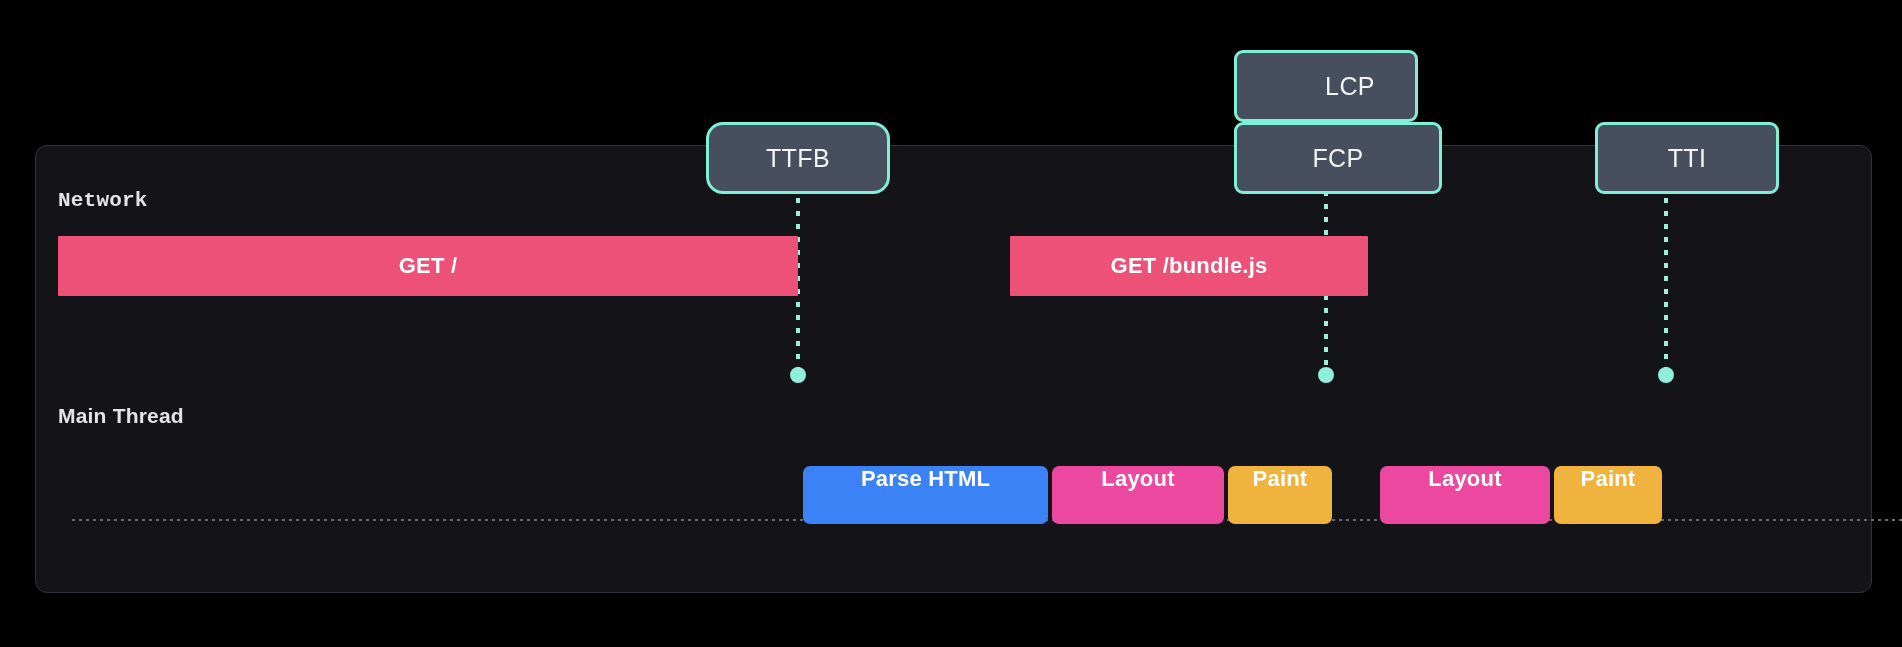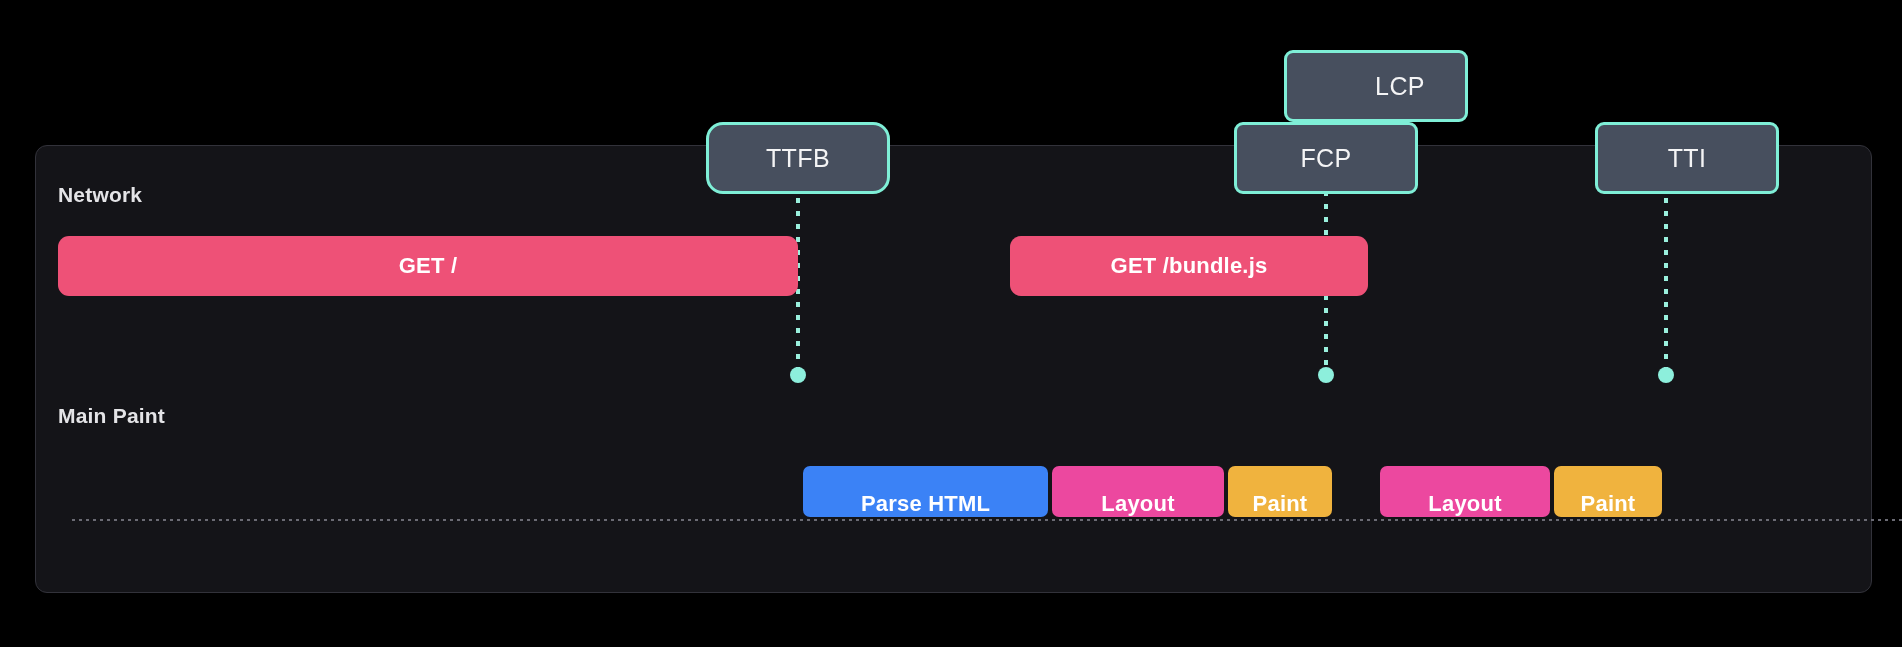--- a/index.html
+++ b/index.html
@@ -38,59 +38,59 @@
 
   
   .lane-label {
     position: absolute;
     color: #e4e4e7;
     font-size: 21px;
     font-weight: bold;
     letter-spacing: 0.2px;
     white-space: nowrap;
   }
-  #label-network    { left: 58px;  top: 183px; }
+  #label-network    { left: 58px;  top: 189px; font-family: Liberation Mono, monospace; }
   #label-mainthread { left: 58px;  top: 404px; }
 
   
   .divider {
     position: absolute;
     left: 36px;
     top: 373px;
     width: 1836px;
     height: 2px;
     background-image: linear-gradient(to right, #6b6b74 0 3px, transparent 3px 7px);
     background-size: 7px 2px;
     background-repeat: repeat-x;
   }
 
   
   .netbar {
     position: absolute;
     height: 60px;
-    border-radius: 11px;
+    border-radius: 1px;
     display: flex;
     align-items: center;
     justify-content: center;
     color: #ffffff;
     font-size: 22px;
     font-weight: bold;
     letter-spacing: 0.2px;
     white-space: nowrap;
     box-sizing: border-box;
   }
 
   
   .task {
     position: absolute;
-    height: 51px;
+    height: 58px;
     top: 466px;
     border-radius: 7px;
     display: flex;
-    align-items: flex-end;
+    align-items: flex-start;
     justify-content: center;
     color: #ffffff;
     font-size: 22px;
     font-weight: bold;
     letter-spacing: 0.2px;
     white-space: nowrap;
     box-sizing: border-box;
   }
 
   
@@ -132,21 +132,21 @@
 </head>
 <body>
 
 <div id="stage">
 
   <div class="panel">
     <div class="divider"></div>
   </div>
 
   <div class="lane-label" id="label-network">Network</div>
-  <div class="lane-label" id="label-mainthread">Main Paint</div>
+  <div class="lane-label" id="label-mainthread">Main Thread</div>
 
   <div id="connectors-layer">
       <div class="connector" style="left: 796px; top: 198px; height: 180px;"></div>
       <div class="connector" style="left: 1324px; top: 126px; height: 252px;"></div>
       <div class="connector" style="left: 1664px; top: 198px; height: 180px;"></div>
     </div>
   <div id="netbars-layer">
       <div class="netbar" style="left: 58px; top: 236px; width: 740px; background: rgb(238, 81, 119);">
         <span>GET /</span>
       </div>
@@ -173,24 +173,24 @@
     </div>
   <div id="dots-layer">
       <div class="junction-dot" style="left: 790px; top: 367px;"></div>
       <div class="junction-dot" style="left: 1318px; top: 367px;"></div>
       <div class="junction-dot" style="left: 1658px; top: 367px;"></div>
     </div>
   <div id="badges-layer">
       <div class="marker-badge" style="left: 706px; top: 122px; width: 184px; border-radius: 17px;">
         <span>TTFB</span>
       </div>
-      <div class="marker-badge" style="left: 1284px; top: 50px; width: 184px; padding-left: 48px;">
+      <div class="marker-badge" style="left: 1234px; top: 50px; width: 184px; padding-left: 48px;">
         <span>LCP</span>
       </div>
-      <div class="marker-badge" style="left: 1234px; top: 122px; width: 184px;">
+      <div class="marker-badge" style="left: 1234px; top: 122px; width: 208px;">
         <span>FCP</span>
       </div>
       <div class="marker-badge" style="left: 1574px; top: 122px; width: 184px; margin-left: 21px;">
         <span>TTI</span>
       </div>
     </div>
 
 </div>
 
 </body></html>

